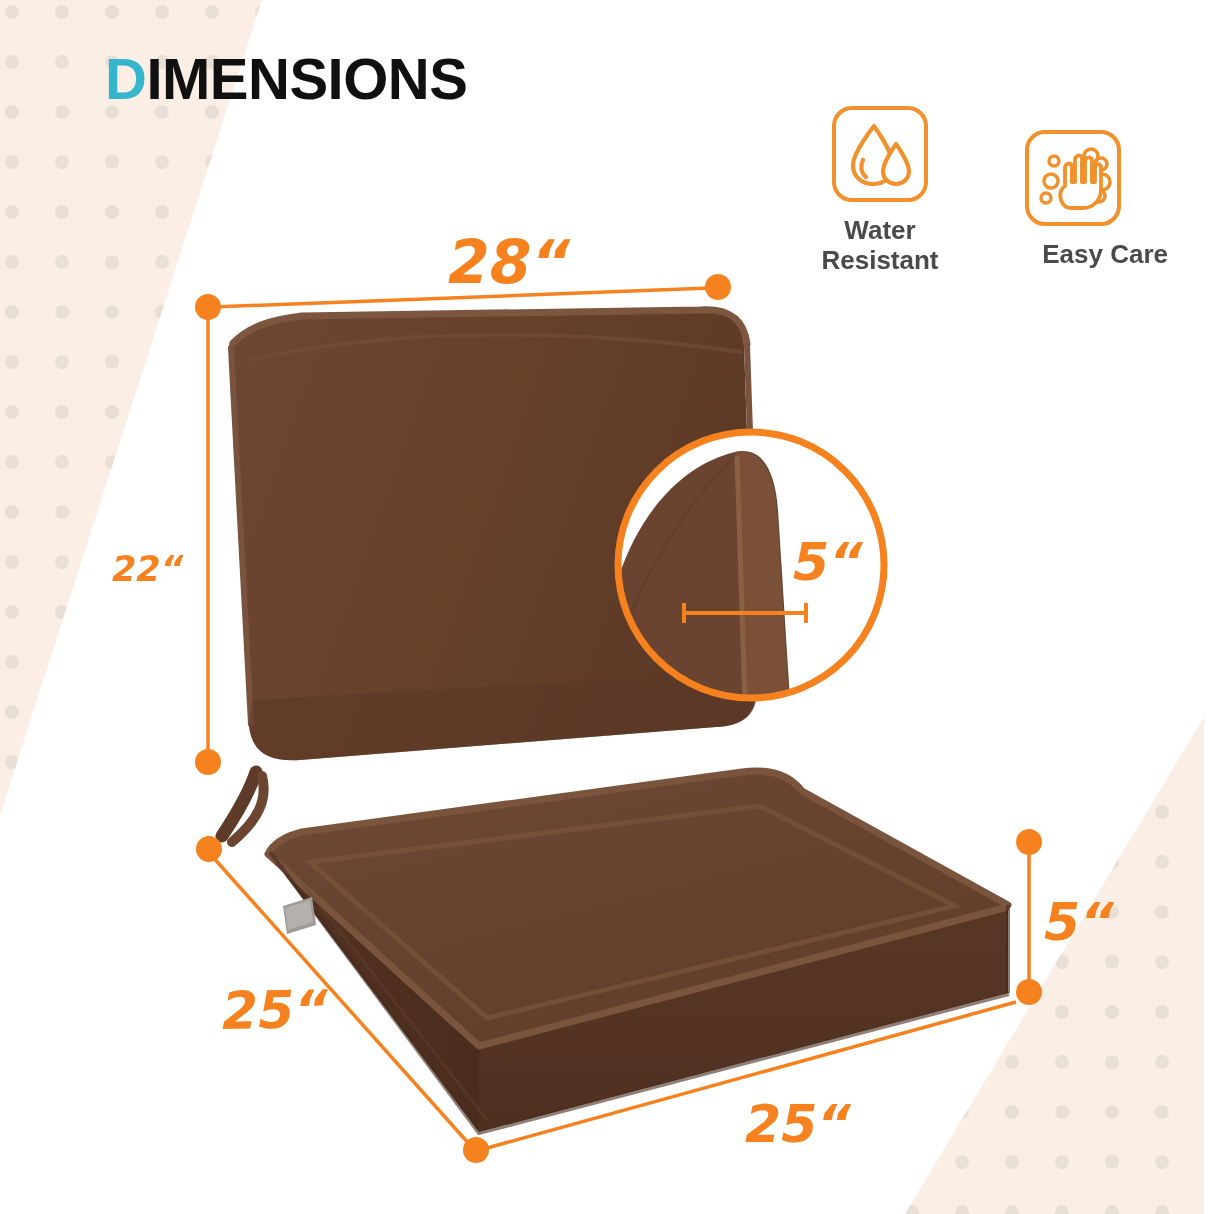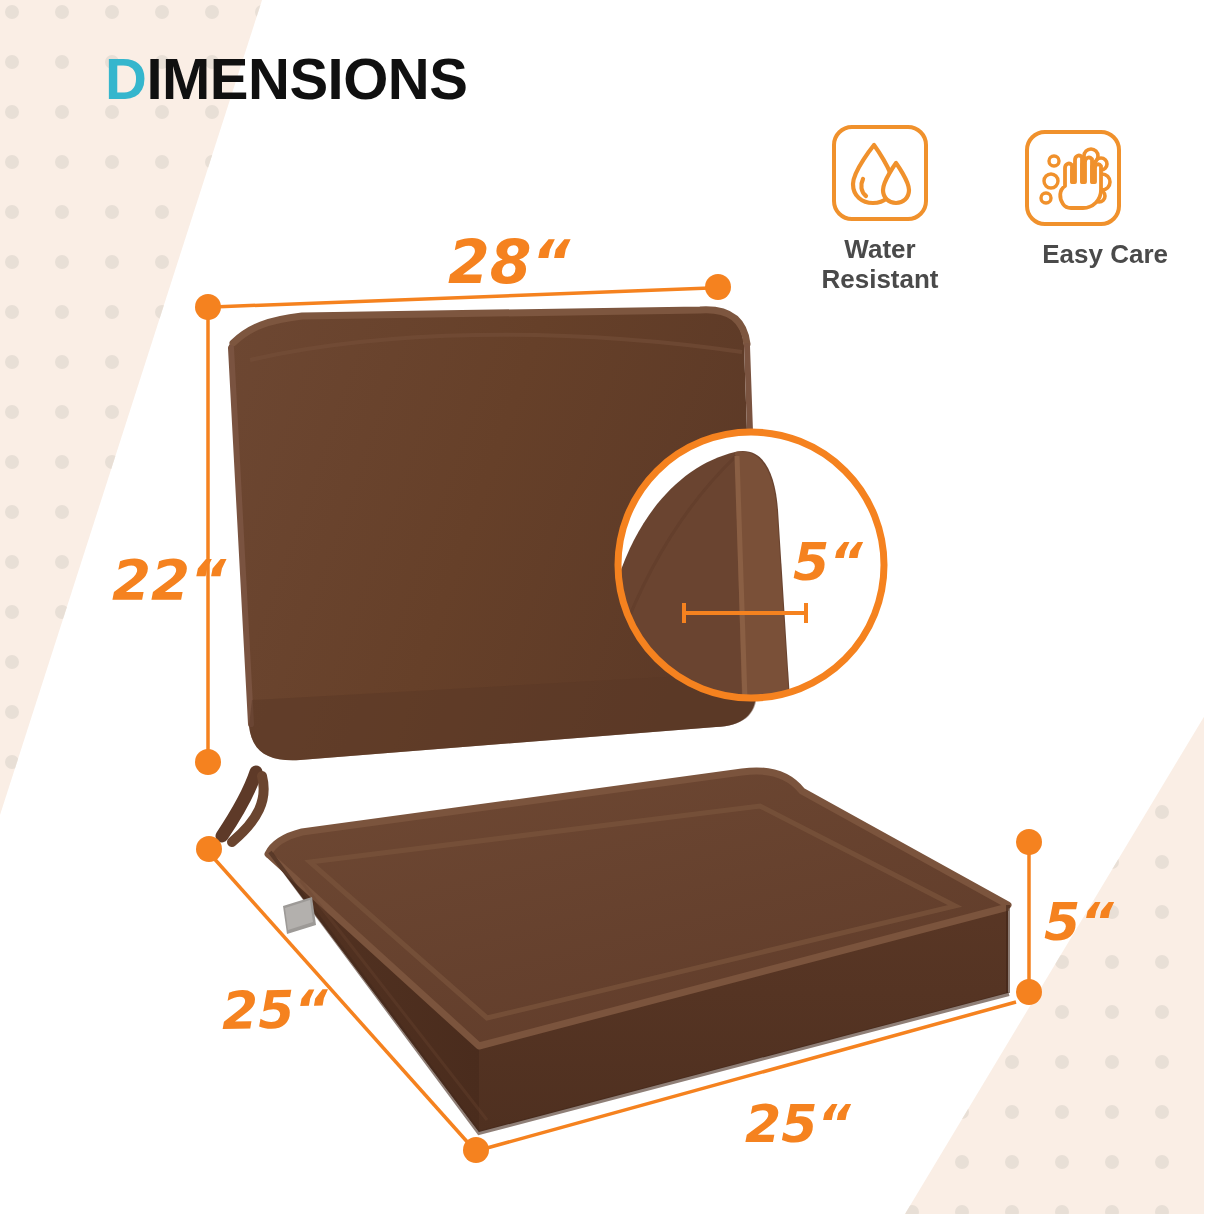--- a/index.html
+++ b/index.html
@@ -18,40 +18,40 @@
     position:absolute;left:105px;top:50px;
     font-size:58px;font-weight:bold;letter-spacing:-0.5px;
     color:#101010;white-space:nowrap;line-height:1;
   }
   #title .accent{color:#35b6cd;}
 
   
   .feature{
     position:absolute;text-align:center;width:190px;
   }
-  #feature-0{left:785px;top:125px;}
+  #feature-0{left:785px;top:106px;}
   #feature-1{left:978px;top:130px;text-align:right;}
   .feature .badge{
     width:96px;height:96px;margin:0 auto;
     border:4px solid #f0912c;border-radius:20px;
     box-sizing:border-box;position:relative;
   }
   .feature .flabel{
     margin-top:14px;font-size:26px;font-weight:bold;color:#4a4a4a;
     line-height:1.15;white-space:pre-line;
   }
 
   
   .dim{
     position:absolute;color:#f5821f;font-weight:bold;
     font-style:italic;font-family:"DejaVu Sans", sans-serif;
     white-space:nowrap;line-height:1;
   }
   #dim-28{left:448px;top:232px;font-size:60px;}
-  #dim-22{left:112px;top:552px;font-size:56px;}
+  #dim-22{left:112px;top:552px;font-size:35px;}
   #dim-25-left{left:222px;top:984px;font-size:52px;transform:rotate(-1deg);}
   #dim-25-bottom{left:745px;top:1098px;font-size:52px;}
   #dim-5-right{left:1044px;top:896px;font-size:52px;}
   #dim-5-circle{left:793px;top:536px;font-size:52px;}
 </style>
 </head>
 <body>
 
 <div id="stage">
 

